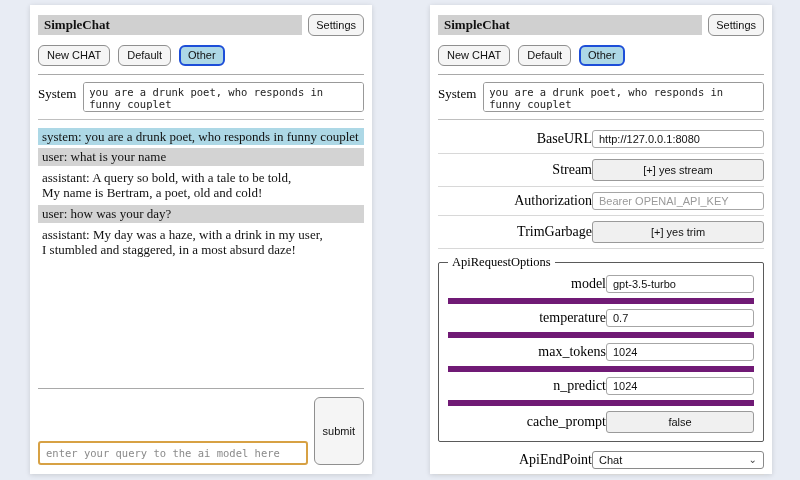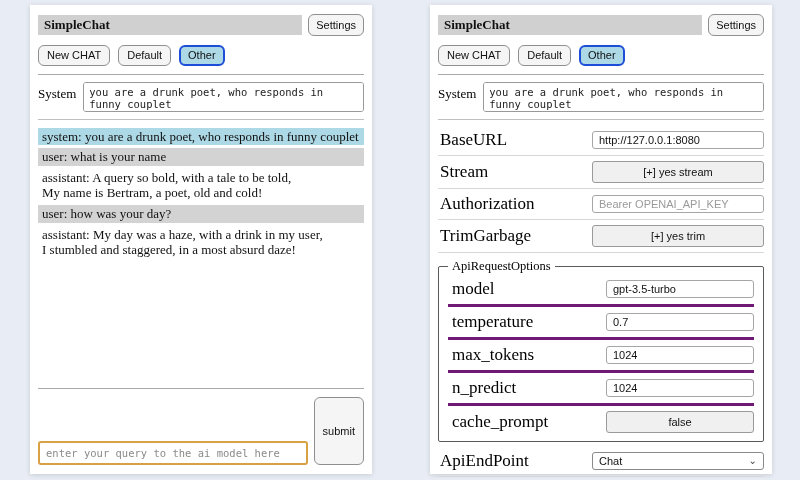--- a/index.html
+++ b/index.html
@@ -69,21 +69,21 @@
   }
   .query-row input::placeholder { color:#8a8a8a; }
   .query-row input.focused { border:2px solid #d7a144;margin-top:44px; }
   .query-row button { padding:4px 8px; font-size:11px; }
 
   
   .srow {
     display:flex; align-items:center; padding:5px 0 5px 2px;
     border-bottom:1px solid #d8d8d8;
   }
-  .srow .lbl { flex:1; font-size:17px; white-space:nowrap; }
+  .srow .lbl { flex:1; font-size:14px; white-space:nowrap;text-align:right; }
   .ctl-in {
     width:172px; font-family:"Liberation Sans", sans-serif; font-size:11px;
     border:1px solid #a6a6a6; border-radius:3px; padding:2px 6px; color:#111;
   }
   .ctl-in::placeholder { color:#9a9a9a; }
   .ctl-btn {
     width:172px; background:#f0f0f0; border:1px solid #9a9a9a;
     border-radius:3px; padding:3px 4px; font-size:11px;
   }
   .ctl-sel {
@@ -92,21 +92,21 @@
     font-family:"Liberation Sans", sans-serif; font-size:11px; color:#111;
     padding:2px 6px; cursor:pointer;
   }
   .ctl-sel .chev { color:#444; font-size:10px; line-height:1; }
 
   fieldset.aro {
     border:1px solid #5a5a5a; border-radius:2px;
     margin:6px 0 4px 0; padding:0 9px 3px 9px;
   }
   fieldset.aro legend { font-size:12.5px; padding:0 4px; }
-  fieldset.aro .srow { border-bottom:3px solid #701a75; padding:5px 0 5px 4px; }
+  fieldset.aro .srow { border-bottom:6px solid #701a75; padding:5px 0 5px 4px; }
   fieldset.aro .srow:last-child { border-bottom:none; }
   fieldset.aro .ctl-in, fieldset.aro .ctl-btn { width:148px; }
 </style>
 </head>
 <body>
 
 <div class="page">
 
   <section class="panel">
     <div class="hdr">

